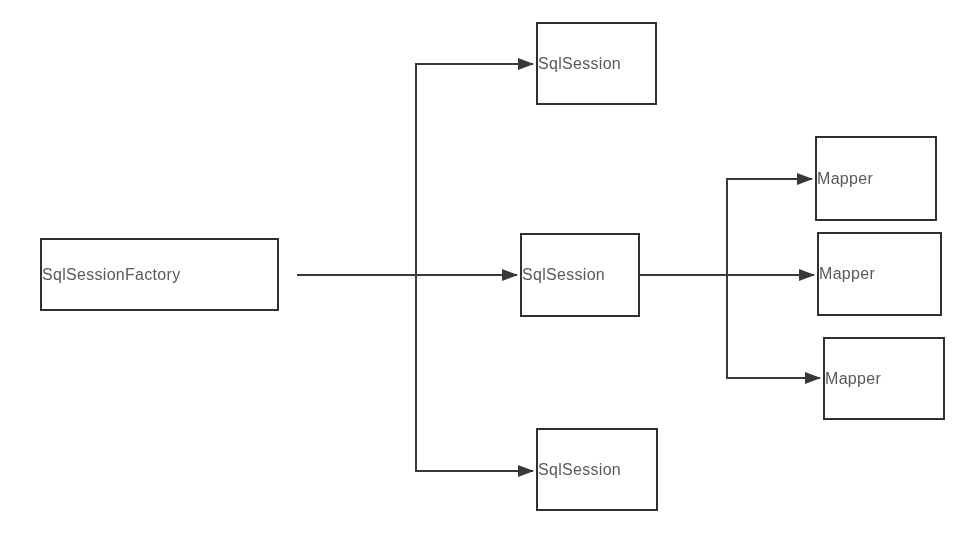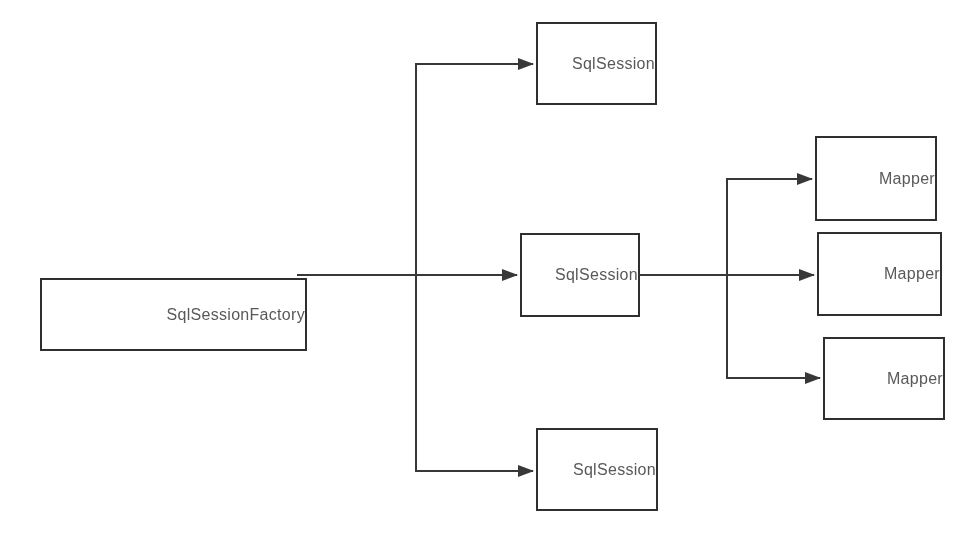--- a/index.html
+++ b/index.html
@@ -15,39 +15,39 @@
     font-family: "Liberation Sans", "DejaVu Sans", sans-serif;
     overflow: hidden;
   }
   .node {
     position: absolute;
     box-sizing: border-box;
     border: 2px solid #2f2f2f;
     background: #ffffff;
     display: flex;
     align-items: center;
-    justify-content: flex-end;
+    justify-content: flex-start;
     color: #595959;
     font-size: 16px;
     letter-spacing: 0.3px;
     z-index: 2;
   }
   #edges {
     position: absolute;
     left: 0;
     top: 0;
     z-index: 1;
   }
   #edges polyline {
     fill: none;
     stroke: #383838;
     stroke-width: 2;
   }
   
-  #node-factory        { left: 40px;  top: 238px; width: 267px; height: 73px; margin-top: 40px; }
+  #node-factory        { left: 40px;  top: 238px; width: 239px; height: 73px; }
   #node-session-top    { left: 536px; top: 22px;  width: 121px; height: 83px; }
   #node-session-middle { left: 520px; top: 233px; width: 120px; height: 84px; }
   #node-session-bottom { left: 536px; top: 428px; width: 122px; height: 83px; }
   #node-mapper-top     { left: 815px; top: 136px; width: 122px; height: 85px; }
   #node-mapper-middle  { left: 817px; top: 232px; width: 125px; height: 84px; }
   #node-mapper-bottom  { left: 823px; top: 337px; width: 122px; height: 83px; }
 </style>
 </head>
 <body>
 

